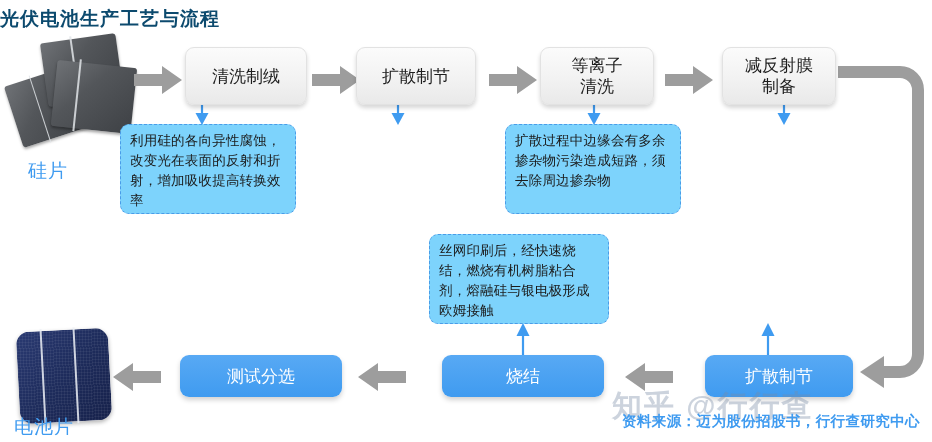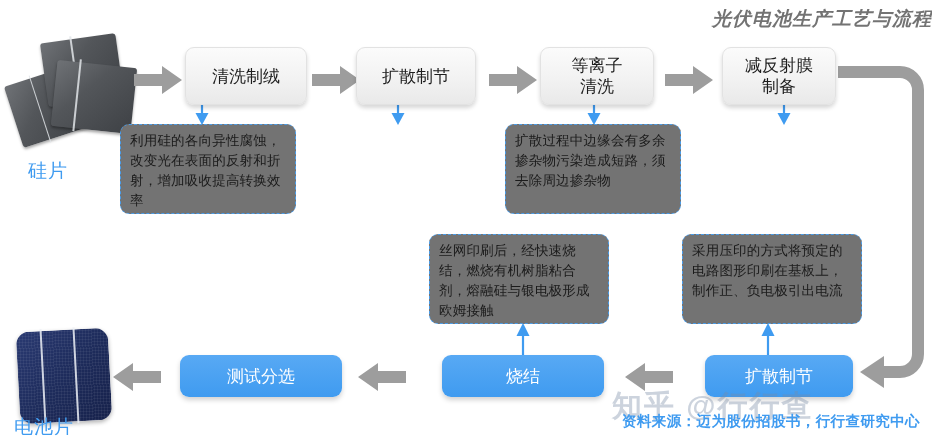--- a/index.html
+++ b/index.html
@@ -5,22 +5,22 @@
   html,body{margin:0;padding:0;}
   body{
     width:932px;height:442px;position:relative;overflow:hidden;
     background:#ffffff;
     font-family:"Liberation Sans","DejaVu Sans",sans-serif;
   }
   .canvas{position:absolute;inset:0;}
 
   
   .title{
-    position:absolute;left:0;top:6px;width:932px;text-align:right;
-    font-size:19px;font-weight:bold;color:#737373;letter-spacing:1px;font-style:italic;
+    position:absolute;left:0;top:6px;width:932px;text-align:left;
+    font-size:19px;font-weight:bold;color:#0c4a6e;letter-spacing:1px;
   }
 
   
   .pbox{
     position:absolute;
     background:linear-gradient(to bottom,#fbfbfb 0%,#f2f2f2 55%,#e9e9e9 100%);
     border:1px solid #e2e2e2;border-radius:9px;
     box-shadow:0 3px 4px rgba(0,0,0,.16);
     display:flex;align-items:center;justify-content:center;
     color:#1d1d1d;font-size:17px;line-height:21px;text-align:center;
@@ -32,21 +32,21 @@
     background:linear-gradient(to bottom,#58a9f4 0%,#3f9bf0 100%);
     border-radius:9px;
     box-shadow:0 3px 5px rgba(0,0,0,.18);
     display:flex;align-items:center;justify-content:center;
     color:#ffffff;font-size:17px;line-height:21px;text-align:center;
   }
 
   
   .note{
     position:absolute;
-    border:1.6px dashed #4a9ce8;border-radius:9px;background:#737373;
+    border:1.6px dashed #4a9ce8;border-radius:9px;background:#7dd3fc;
     color:#1b1b1b;font-size:13.5px;line-height:20px;
     padding:6px 7px 5px 9px;box-sizing:border-box;
     text-align:left;letter-spacing:.2px;
   }
 
   
   .garrow{position:absolute;}
   .garrow svg{display:block;}
 
   
@@ -215,23 +215,20 @@
   <div class="note" style="left:120px;top:124px;width:176px;height:90px;">
     <span>利用硅的各向异性腐蚀，改变光在表面的反射和折射，增加吸收提高转换效率</span>
   </div>
   <div class="note" style="left:505px;top:124px;width:176px;height:90px;">
     <span>扩散过程中边缘会有多余掺杂物污染造成短路，须去除周边掺杂物</span>
   </div>
 
   <div class="note" style="left:429px;top:234px;width:180px;height:90px;">
     <span>丝网印刷后，经快速烧结，燃烧有机树脂粘合剂，熔融硅与银电极形成欧姆接触</span>
   </div>
-  <div class="note" style="left:682px;top:234px;width:180px;height:90px;">
-    <span>采用压印的方式将预定的电路图形印刷在基板上，制作正、负电极引出电流</span>
-  </div>
 
   <div class="bbox" style="left:180px;top:355px;width:162px;height:42px;">
     <span>测试分选</span>
   </div>
   <div class="bbox" style="left:442px;top:355px;width:162px;height:42px;">
     <span>烧结</span>
   </div>
   <div class="bbox" style="left:705px;top:355px;width:148px;height:42px;">
     <span>扩散制节</span>
   </div>

